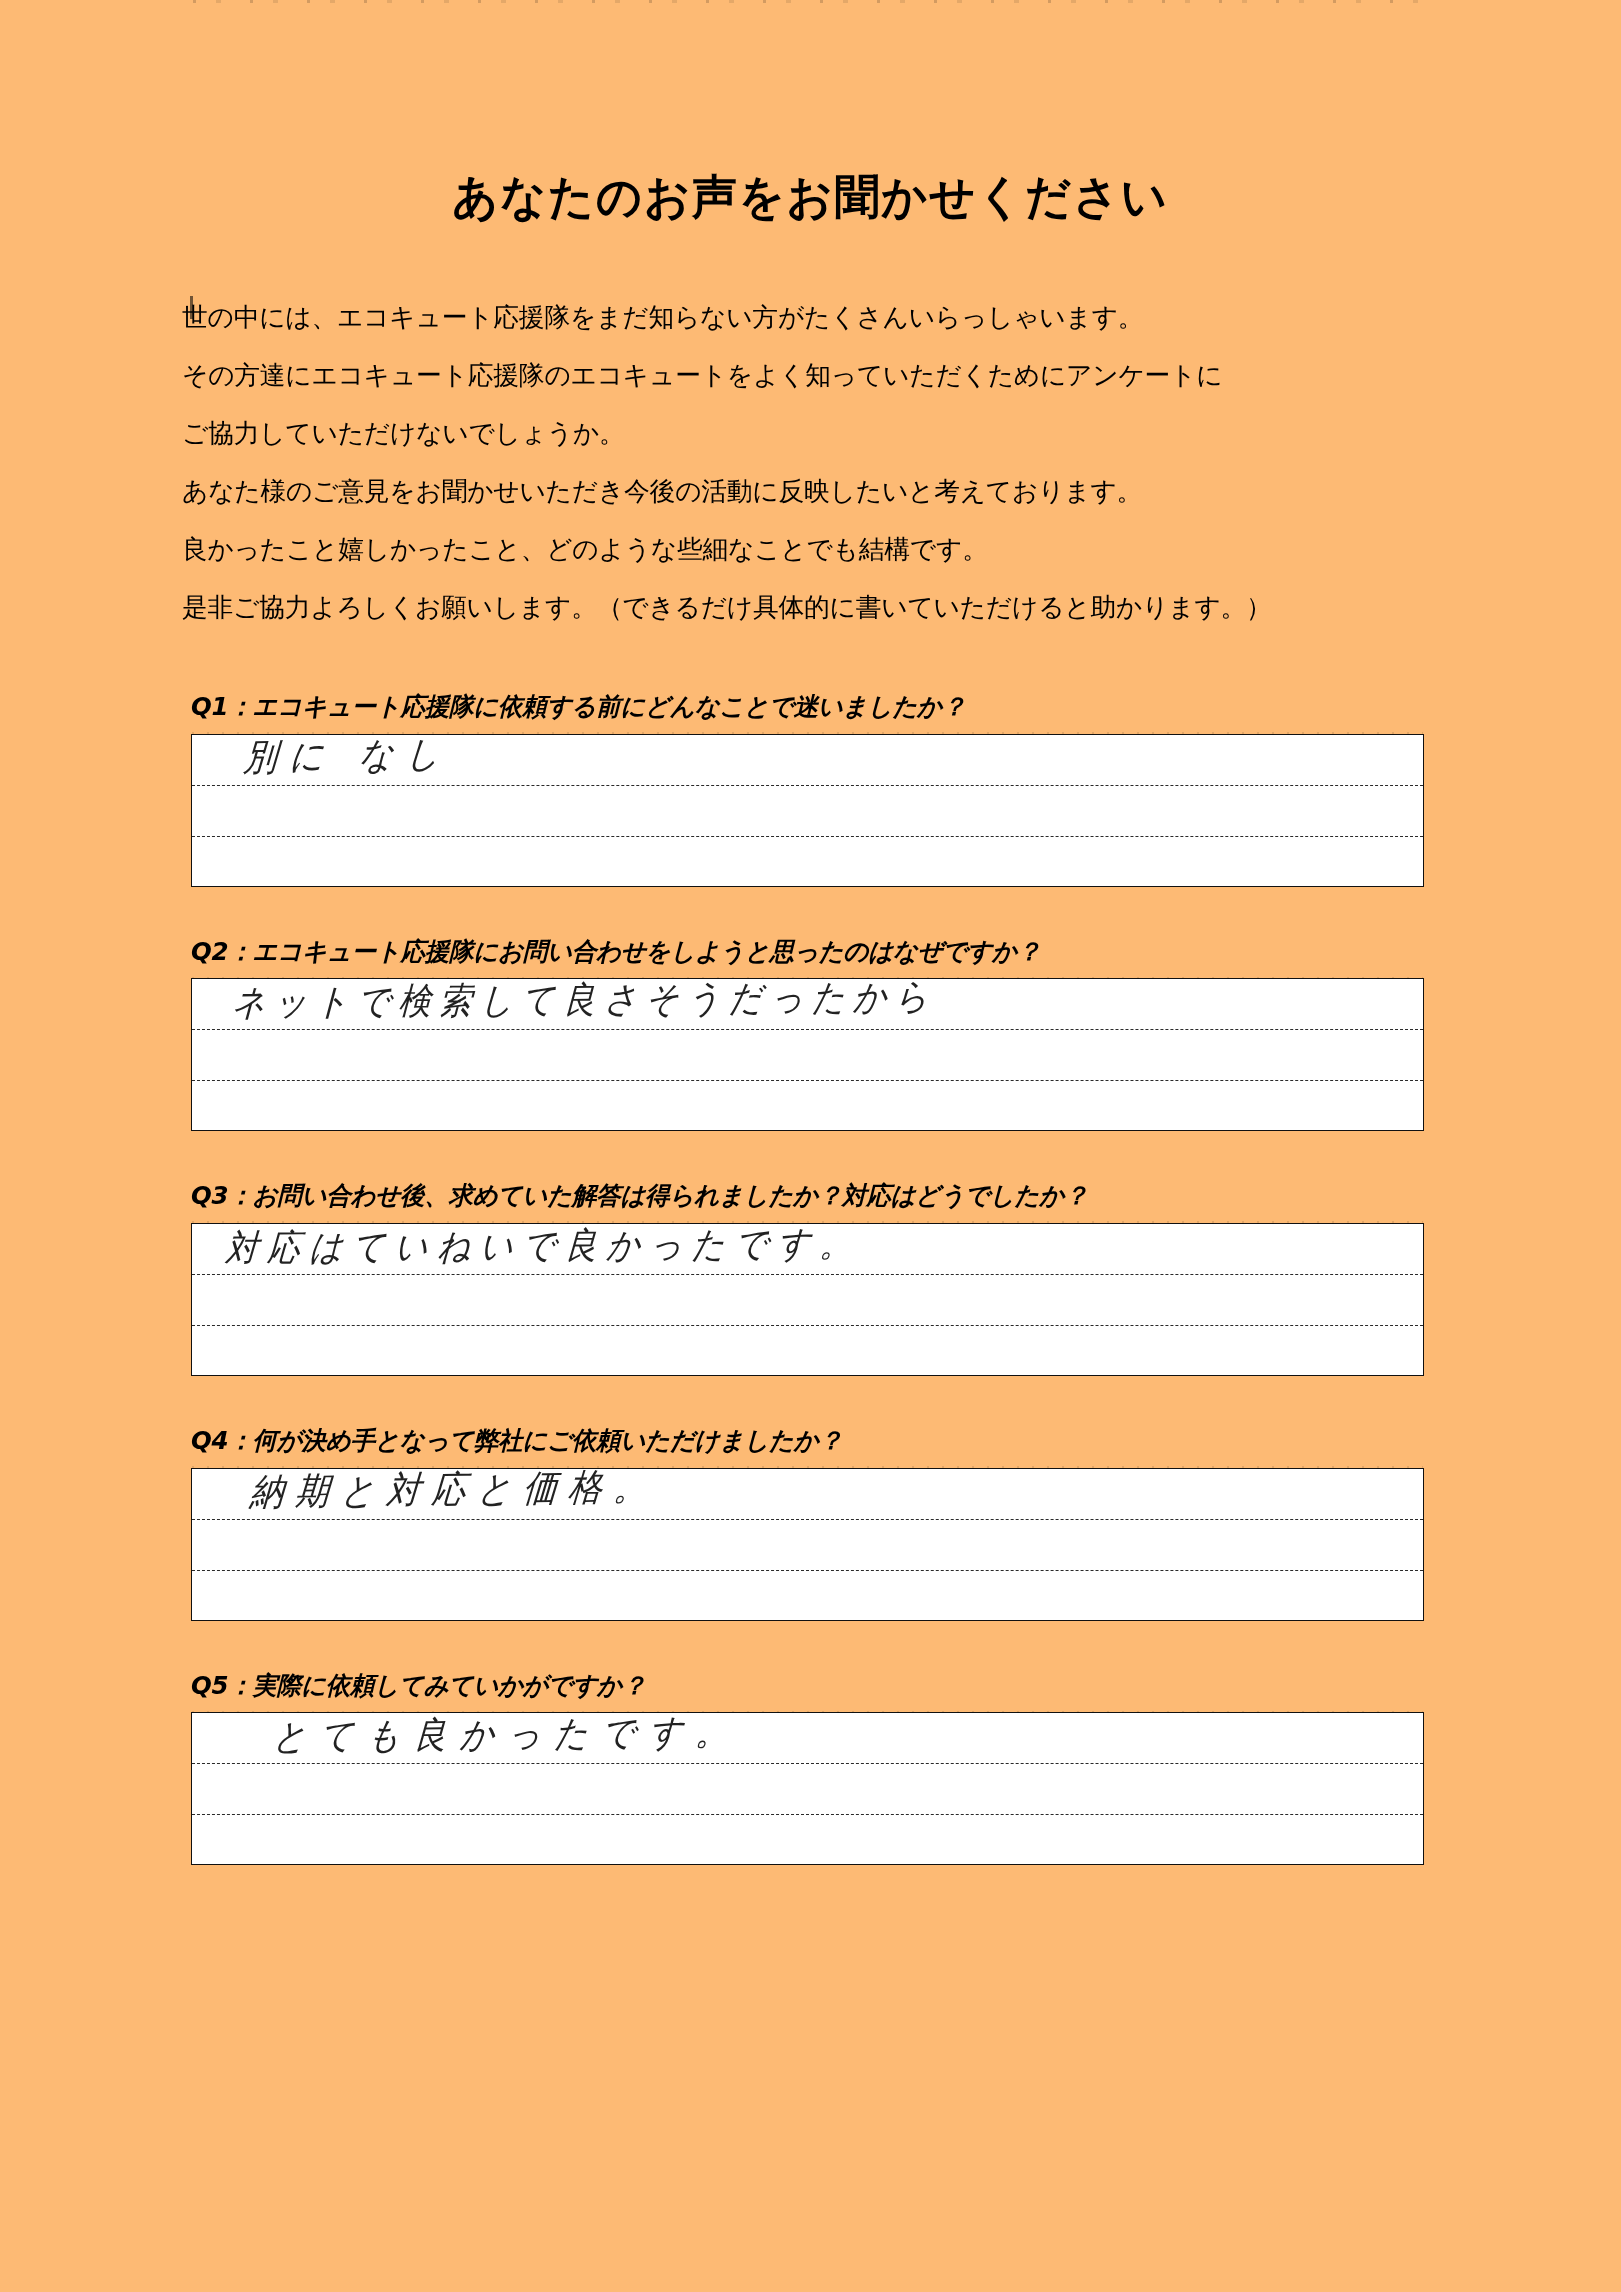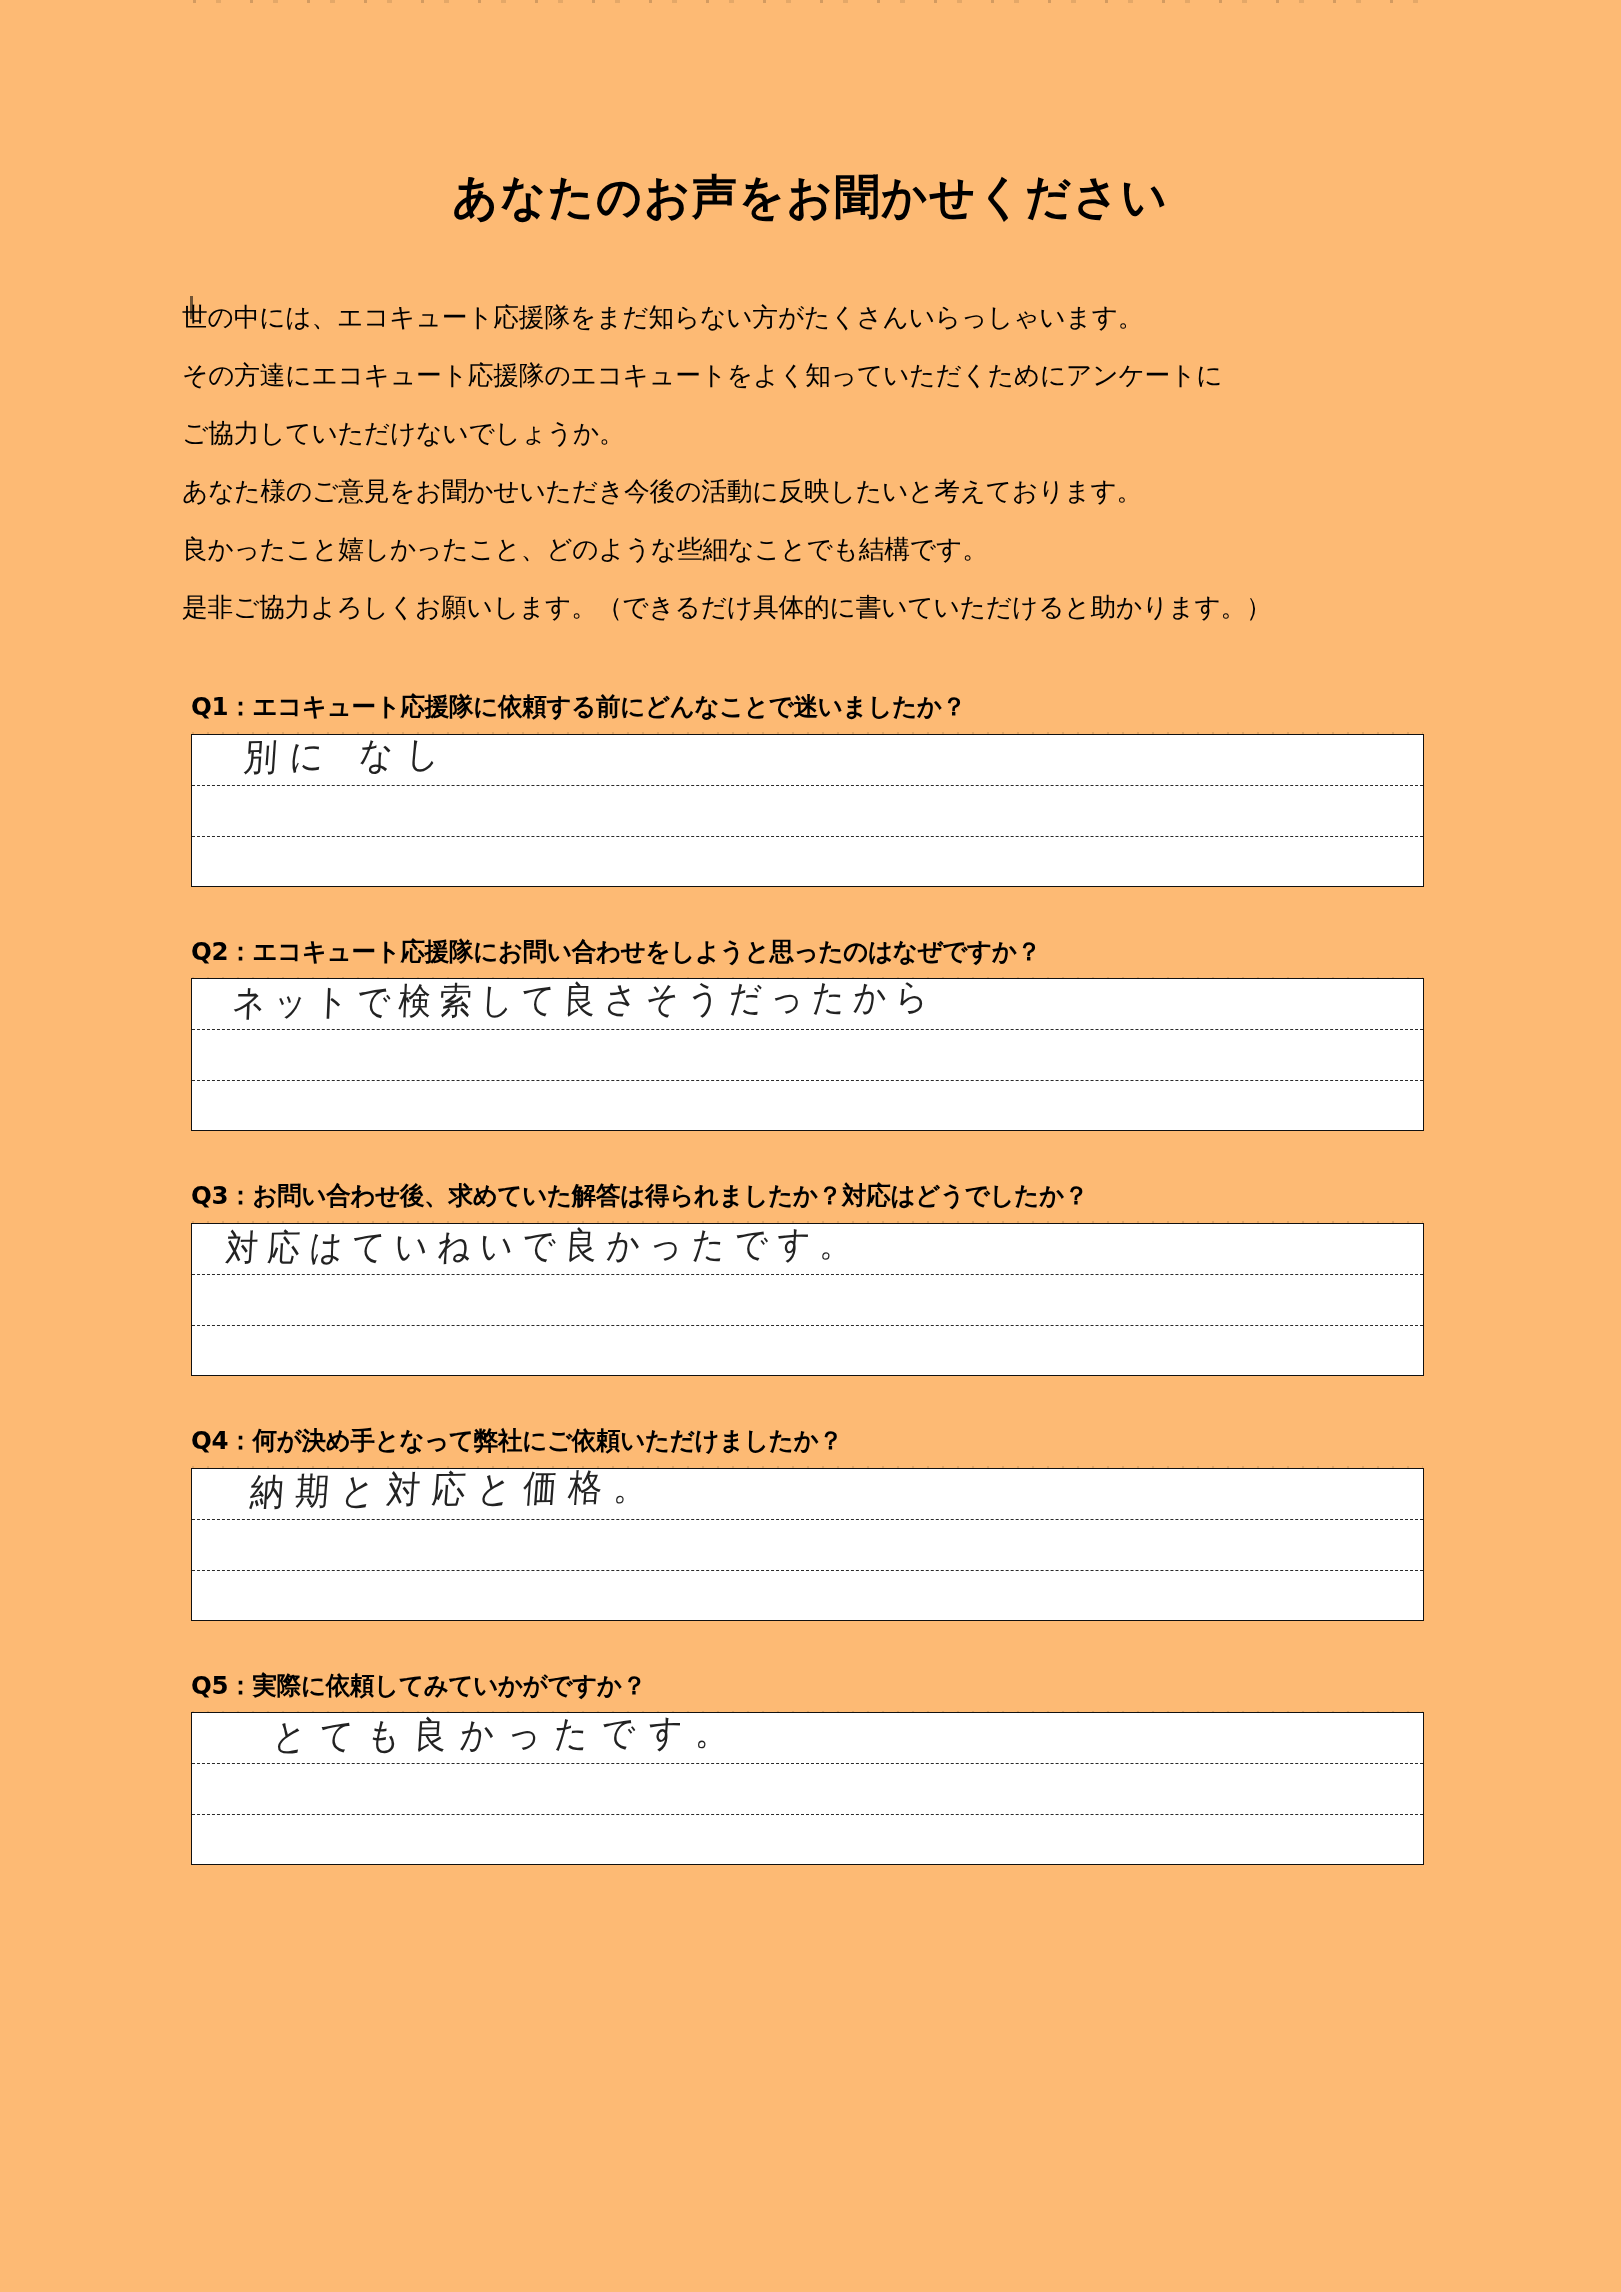--- a/index.html
+++ b/index.html
@@ -89,20 +89,21 @@
   .questions {
     position: absolute;
     top: 690px;
     left: 0;
     width: 1621px;
   }
   .qblock {
     position: relative;
     margin: 0 0 48px 0;
     padding: 0;
+    font-style: italic;
   }
   .q-label {
     font-size: 25px;
     font-weight: 700;
     letter-spacing: -0.3px;
     margin: 0 0 10.7px 191px;
     white-space: nowrap;
     transform: scaleX(0.98);
     transform-origin: left center;
   }

